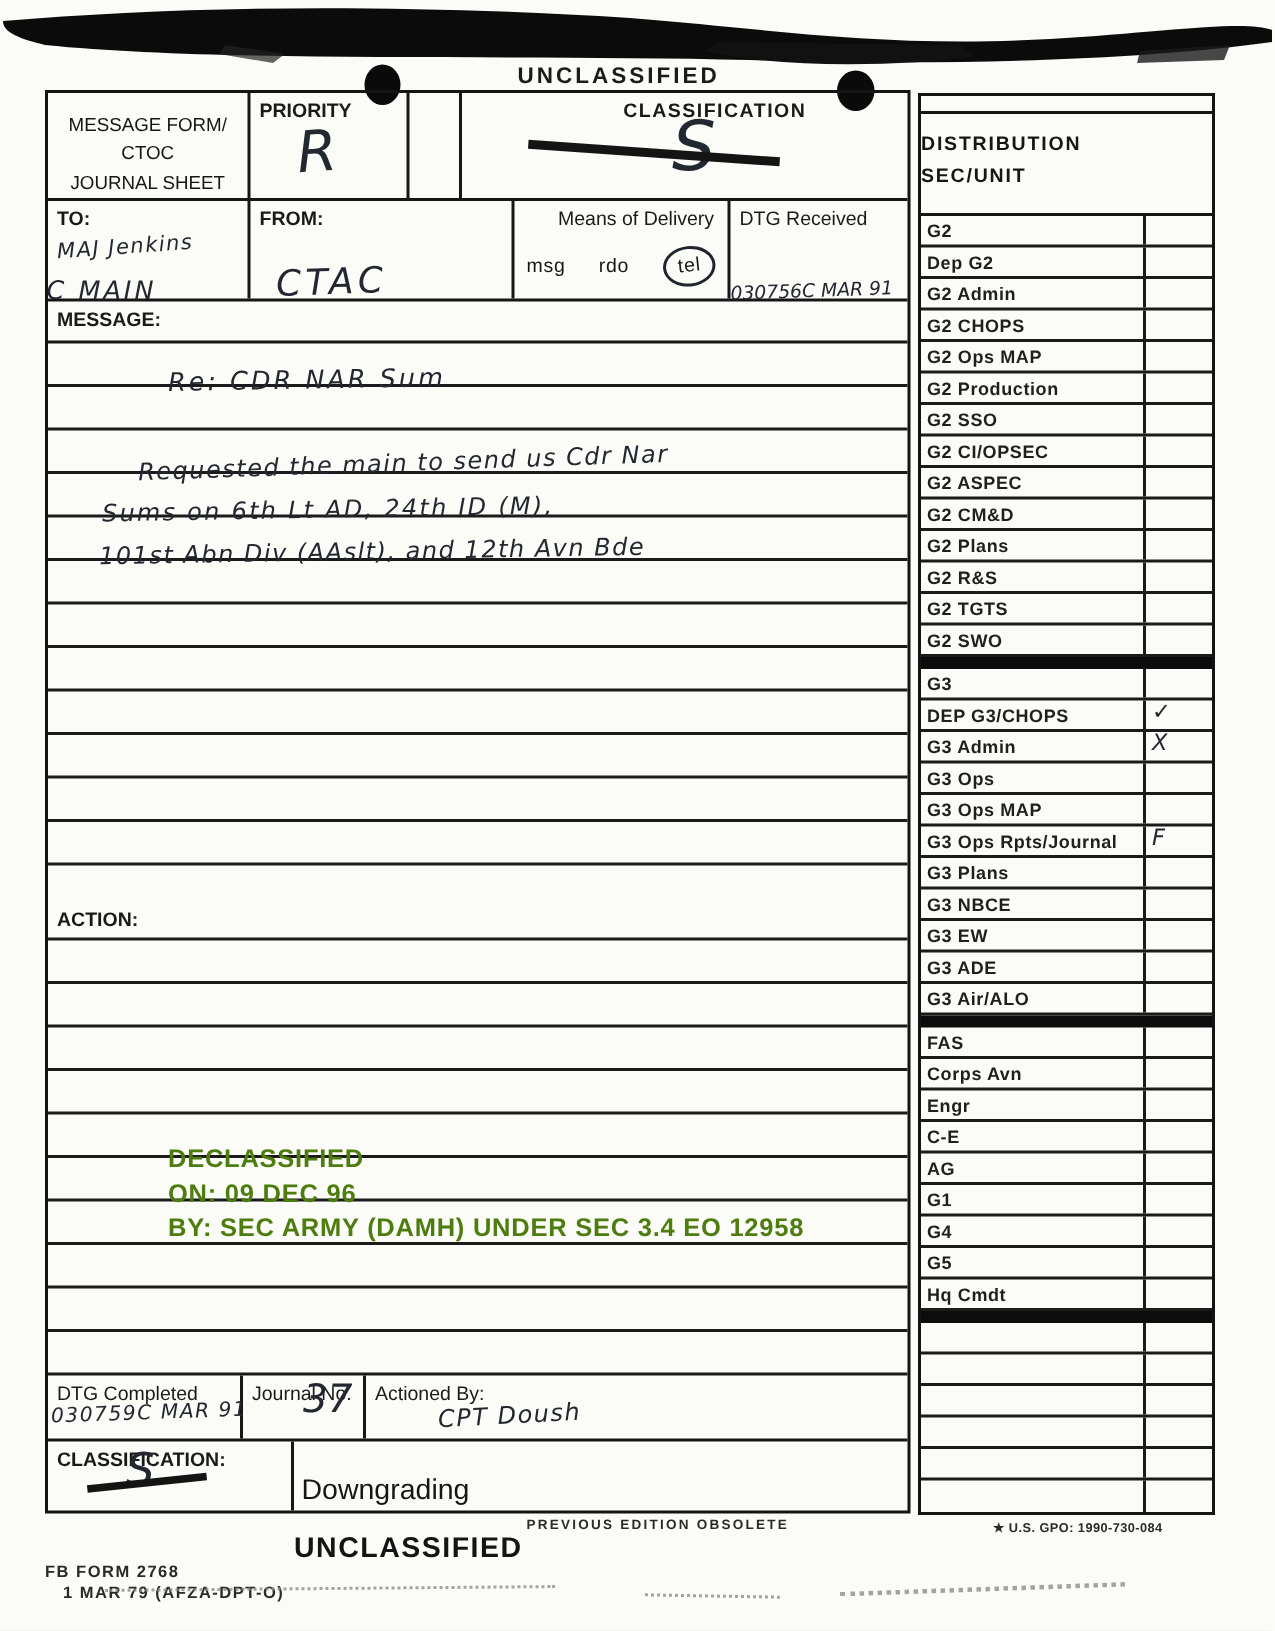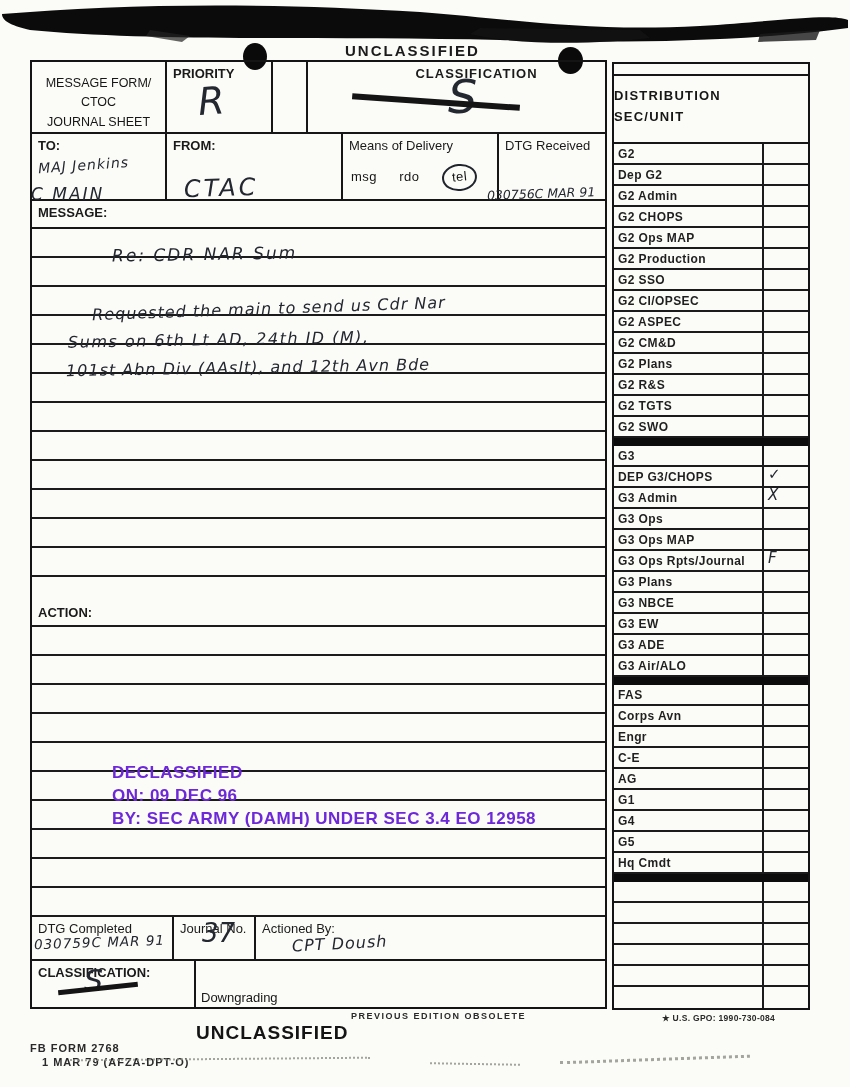--- a/index.html
+++ b/index.html
@@ -29,39 +29,39 @@
   .lbl.b{font-weight:700;}
   .row1{height:77px;}
   .row2{height:73px;}
   .cell-title{width:135px;text-align:center;font-weight:400;font-size:12.5px;line-height:1.55;padding-top:12px;}
   .cell-priority{width:106px;}
   .cell-strip{width:35px;}
   .cell-class{flex:1;text-align:center;padding-left:40px;}
   .cell-class .lbl{padding-left:0;letter-spacing:1px;}
   .cell-to{width:135px;}
   .cell-from{width:176px;}
-  .cell-means{width:156px;}
+  .cell-means{width:144px;padding-left:23px;}
   .cell-dtgr{flex:1;}
   .means-opts{position:absolute;left:8px;bottom:8px;font-size:13px;letter-spacing:.5px;white-space:nowrap;}
   .means-opts span{margin-right:18px;}
   .circled{
     display:inline-block;border:2px solid #20242c;border-radius:50%;
     padding:3px 8px 5px 8px;transform:rotate(-6deg);margin-right:0 !important;
   }
   .msg-label-row{height:30px;}
   .rule-row{height:29px;box-sizing:border-box;border-bottom:2px solid #1b1b1b;}
   .action-row{height:29px;box-sizing:border-box;border-bottom:2px solid #1b1b1b;margin-top:24px;}
   .brow1{height:48px;}
   .brow2{height:50px;border-bottom:none;}
-  .cell-dtgc{width:142px;}
+  .cell-dtgc{width:130px;}
   .cell-journal{width:82px;}
   .cell-actioned{flex:1;}
   .cell-class2{width:164px;}
   .cell-downgrade{flex:1;}
-  .downgrade-lbl{position:absolute;left:5px;bottom:2px;font-size:13px;margin-top:24px;}
+  .downgrade-lbl{position:absolute;left:5px;bottom:2px;font-size:19px;margin-top:24px;}
   
   .hw{
     font-family:"DejaVu Sans", sans-serif;font-style:italic;color:#232730;
     white-space:nowrap;line-height:1;
   }
   .hw-priority{left:198px;top:82px;font-size:38px;transform:rotate(-4deg);}
   .hw-class-s{left:448px;top:74px;font-size:46px;}
   .strike{background:#141414;height:6px;transform:rotate(4deg);}
   .strike-top{left:352px;top:99px;width:168px;}
   .strike-bottom{left:58px;top:986px;width:80px;height:5px;transform:rotate(-6deg);}
@@ -71,21 +71,21 @@
   .hw-dtgr{left:487px;top:188px;font-size:12.5px;transform:rotate(-2deg);}
   .hw-msg1{left:112px;top:246px;font-size:17px;letter-spacing:2px;transform:rotate(-1deg);}
   .hw-msg2{left:92px;top:301px;font-size:16px;letter-spacing:1px;transform:rotate(-2deg);}
   .hw-msg3{left:68px;top:332px;font-size:16px;letter-spacing:1.5px;transform:rotate(-1deg);}
   .hw-msg4{left:66px;top:360px;font-size:16px;letter-spacing:1px;transform:rotate(-1deg);}
   .hw-dtgc{left:34px;top:936px;font-size:13.5px;letter-spacing:1px;transform:rotate(-2deg);}
   .hw-journal{left:202px;top:920px;font-size:26px;}
   .hw-actioned{left:292px;top:936px;font-size:16px;letter-spacing:1px;transform:rotate(-3deg);}
   .hw-class2-s{left:84px;top:966px;font-size:30px;}
   
-  .stamp{left:112px;top:762px;font-size:17px;font-weight:700;line-height:1.35;color:#6d28d9;letter-spacing:.5px;}
+  .stamp{left:112px;top:762px;font-size:17px;font-weight:700;line-height:1.35;color:#4d7c0f;letter-spacing:.5px;}
   
   .dist{
     left:612px;top:62px;width:198px;border:2px solid #141414;
     box-sizing:border-box;background:transparent;
   }
   .dist-top-strip{height:12px;box-sizing:border-box;border-bottom:2px solid #161616;}
   .dist-header{
     height:68px;box-sizing:border-box;border-bottom:2px solid #161616;
     text-align:left;font-size:13px;font-weight:700;letter-spacing:1.2px;
     padding-top:10px;line-height:1.6;

